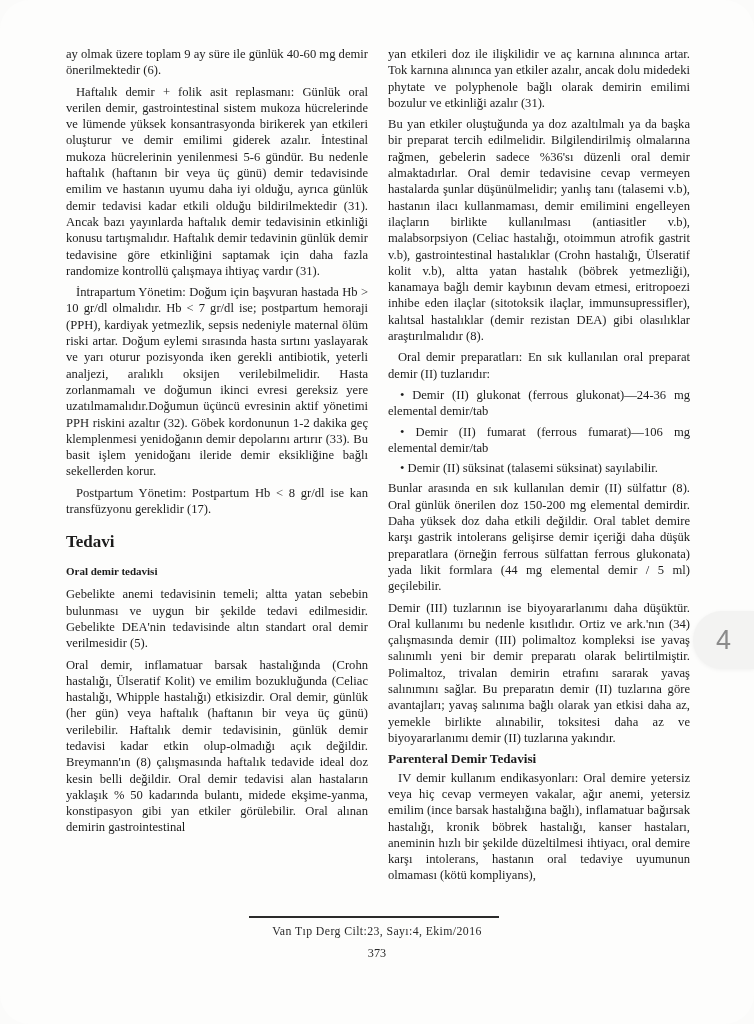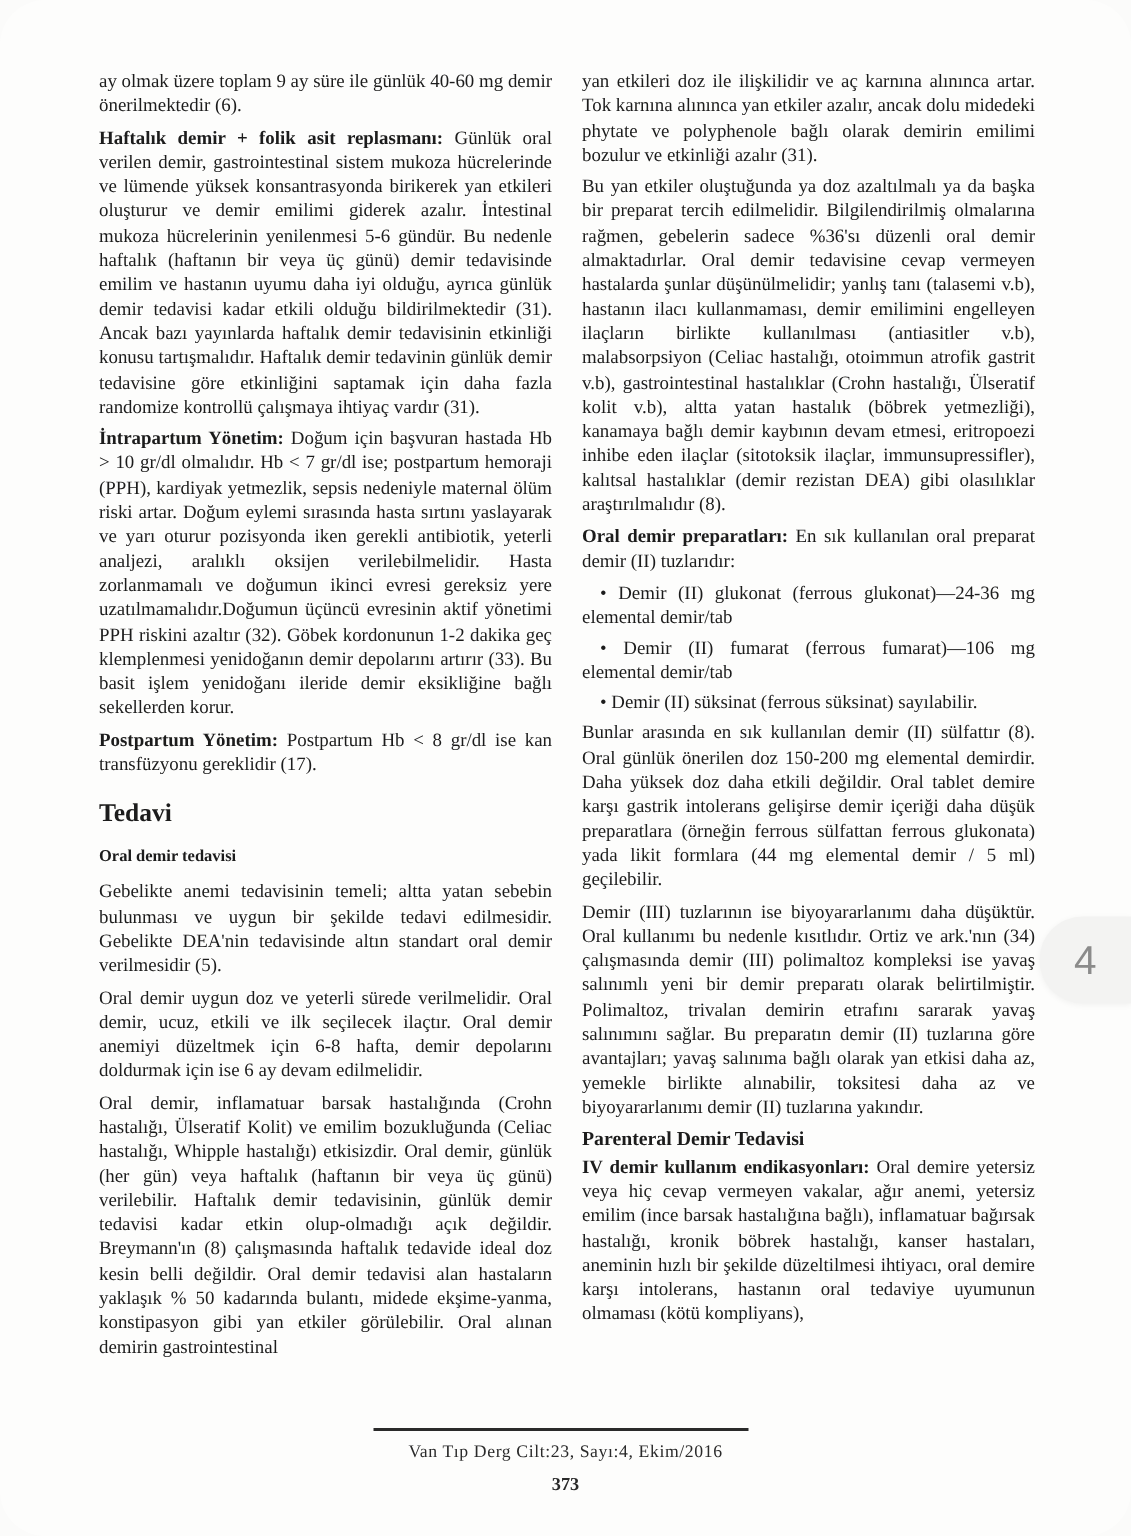--- a/index.html
+++ b/index.html
@@ -13,46 +13,46 @@
   }
   .page{position:absolute;inset:0;background:#fdfdfc;border-radius:30px;}
   .col{
     position:absolute;top:46px;width:302px;
     font-size:12.6px;line-height:16.3px;
     text-align:justify;
   }
   .col-left{left:66px;}
   .col-right{left:388px;}
   .para{margin:0 0 5px 0;}
-  .para b{font-weight:bold;}
+  .para b{font-weight:normal;margin-left:10px;}
   .bullet{margin:0 0 4px 0;text-indent:12px;}
   .bullet::before{content:"\2022\00a0";}
   .h-major{
     font-size:17px;font-weight:bold;line-height:20px;
     margin:15px 0 9px 0;text-align:left;
   }
   .h-sub{
     font-size:11px;font-weight:bold;line-height:17px;
     margin:11px 0 6px 0;text-align:left;
   }
   .h-inline{
     font-size:13.2px;font-weight:bold;line-height:16.5px;
     margin:3px 0 2px 0;text-align:left;
   }
   .footer{
-    position:absolute;left:0;top:952px;width:754px;text-align:center;
+    position:absolute;left:0;top:916px;width:754px;text-align:center;
   }
   .footer-rule{
     position:absolute;left:249px;top:0;width:250px;height:2px;background:#2a2a2a;
   }
   .footer-journal{
     display:block;margin-top:8px;font-size:11.8px;color:#2a2a2a;letter-spacing:0.4px;
   }
   .footer-page{
-    display:block;margin-top:7px;font-size:12.2px;font-weight:bold;color:#2a2a2a;
+    display:block;margin-top:7px;font-size:12.2px;font-weight:normal;color:#2a2a2a;
   }
   .side-tab{
     position:absolute;right:0;top:611px;width:61px;height:58px;
     background:#f3f3f2;
     border-radius:29px 0 0 29px;
     box-shadow:0 1px 4px rgba(0,0,0,0.05);
     display:flex;align-items:center;justify-content:center;
     cursor:pointer;
   }
   .side-tab span{
@@ -73,35 +73,34 @@
     <p class="para"><b>İntrapartum Yönetim:</b><span> Doğum için başvuran hastada Hb &gt; 10 gr/dl olmalıdır. Hb &lt; 7 gr/dl ise; postpartum hemoraji (PPH), kardiyak yetmezlik, sepsis nedeniyle maternal ölüm riski artar. Doğum eylemi sırasında hasta sırtını yaslayarak ve yarı oturur pozisyonda iken gerekli antibiotik, yeterli analjezi, aralıklı oksijen verilebilmelidir. Hasta zorlanmamalı ve doğumun ikinci evresi gereksiz yere uzatılmamalıdır.Doğumun üçüncü evresinin aktif yönetimi PPH riskini azaltır (32). Göbek kordonunun 1-2 dakika geç klemplenmesi yenidoğanın demir depolarını artırır (33). Bu basit işlem yenidoğanı ileride demir eksikliğine bağlı sekellerden korur.</span></p>
 
     <p class="para"><b>Postpartum Yönetim:</b><span> Postpartum Hb &lt; 8 gr/dl ise kan transfüzyonu gereklidir (17).</span></p>
 
     <div class="h-major">Tedavi</div>
 
     <div class="h-sub">Oral demir tedavisi</div>
 
     <p class="para"><span>Gebelikte anemi tedavisinin temeli; altta yatan sebebin bulunması ve uygun bir şekilde tedavi edilmesidir. Gebelikte DEA'nin tedavisinde altın standart oral demir verilmesidir (5).</span></p>
 
-    <p class="para"><span>Oral demir uygun doz ve yeterli sürede verilmelidir. Oral demir, ucuz, etkili ve ilk seçilecek ilaçtır. Oral demir anemiyi düzeltmek için 6-8 hafta, demir depolarını doldurmak için ise 6 ay devam edilmelidir.</span></p>
 
     <p class="para"><span>Oral demir, inflamatuar barsak hastalığında (Crohn hastalığı, Ülseratif Kolit) ve emilim bozukluğunda (Celiac hastalığı, Whipple hastalığı) etkisizdir. Oral demir, günlük (her gün) veya haftalık (haftanın bir veya üç günü) verilebilir. Haftalık demir tedavisinin, günlük demir tedavisi kadar etkin olup-olmadığı açık değildir. Breymann'ın (8) çalışmasında haftalık tedavide ideal doz kesin belli değildir. Oral demir tedavisi alan hastaların yaklaşık % 50 kadarında bulantı, midede ekşime-yanma, konstipasyon gibi yan etkiler görülebilir. Oral alınan demirin gastrointestinal</span></p>
   </div>
 
   <div class="col col-right">
     <p class="para"><span>yan etkileri doz ile ilişkilidir ve aç karnına alınınca artar. Tok karnına alınınca yan etkiler azalır, ancak dolu midedeki phytate ve polyphenole bağlı olarak demirin emilimi bozulur ve etkinliği azalır (31).</span></p>
 
     <p class="para"><span>Bu yan etkiler oluştuğunda ya doz azaltılmalı ya da başka bir preparat tercih edilmelidir. Bilgilendirilmiş olmalarına rağmen, gebelerin sadece %36'sı düzenli oral demir almaktadırlar. Oral demir tedavisine cevap vermeyen hastalarda şunlar düşünülmelidir; yanlış tanı (talasemi v.b), hastanın ilacı kullanmaması, demir emilimini engelleyen ilaçların birlikte kullanılması (antiasitler v.b), malabsorpsiyon (Celiac hastalığı, otoimmun atrofik gastrit v.b), gastrointestinal hastalıklar (Crohn hastalığı, Ülseratif kolit v.b), altta yatan hastalık (böbrek yetmezliği), kanamaya bağlı demir kaybının devam etmesi, eritropoezi inhibe eden ilaçlar (sitotoksik ilaçlar, immunsupressifler), kalıtsal hastalıklar (demir rezistan DEA) gibi olasılıklar araştırılmalıdır (8).</span></p>
 
     <p class="para"><b>Oral demir preparatları:</b><span> En sık kullanılan oral preparat demir (II) tuzlarıdır:</span></p>
 
     <p class="bullet">Demir (II) glukonat (ferrous glukonat)—24-36 mg elemental demir/tab</p>
     <p class="bullet">Demir (II) fumarat (ferrous fumarat)—106 mg elemental demir/tab</p>
-    <p class="bullet">Demir (II) süksinat (ferrous süksinat) sayılabilir.</p>
+    <p class="bullet">Demir (II) süksinat (talasemi süksinat) sayılabilir.</p>
 
     <p class="para"><span>Bunlar arasında en sık kullanılan demir (II) sülfattır (8). Oral günlük önerilen doz 150-200 mg elemental demirdir. Daha yüksek doz daha etkili değildir. Oral tablet demire karşı gastrik intolerans gelişirse demir içeriği daha düşük preparatlara (örneğin ferrous sülfattan ferrous glukonata) yada likit formlara (44 mg elemental demir / 5 ml) geçilebilir.</span></p>
 
     <p class="para"><span>Demir (III) tuzlarının ise biyoyararlanımı daha düşüktür. Oral kullanımı bu nedenle kısıtlıdır. Ortiz ve ark.'nın (34) çalışmasında demir (III) polimaltoz kompleksi ise yavaş salınımlı yeni bir demir preparatı olarak belirtilmiştir. Polimaltoz, trivalan demirin etrafını sararak yavaş salınımını sağlar. Bu preparatın demir (II) tuzlarına göre avantajları; yavaş salınıma bağlı olarak yan etkisi daha az, yemekle birlikte alınabilir, toksitesi daha az ve biyoyararlanımı demir (II) tuzlarına yakındır.</span></p>
 
     <div class="h-inline">Parenteral Demir Tedavisi</div>
 
     <p class="para"><b>IV demir kullanım endikasyonları:</b><span> Oral demire yetersiz veya hiç cevap vermeyen vakalar, ağır anemi, yetersiz emilim (ince barsak hastalığına bağlı), inflamatuar bağırsak hastalığı, kronik böbrek hastalığı, kanser hastaları, aneminin hızlı bir şekilde düzeltilmesi ihtiyacı, oral demire karşı intolerans, hastanın oral tedaviye uyumunun olmaması (kötü kompliyans),</span></p>
   </div>
 

